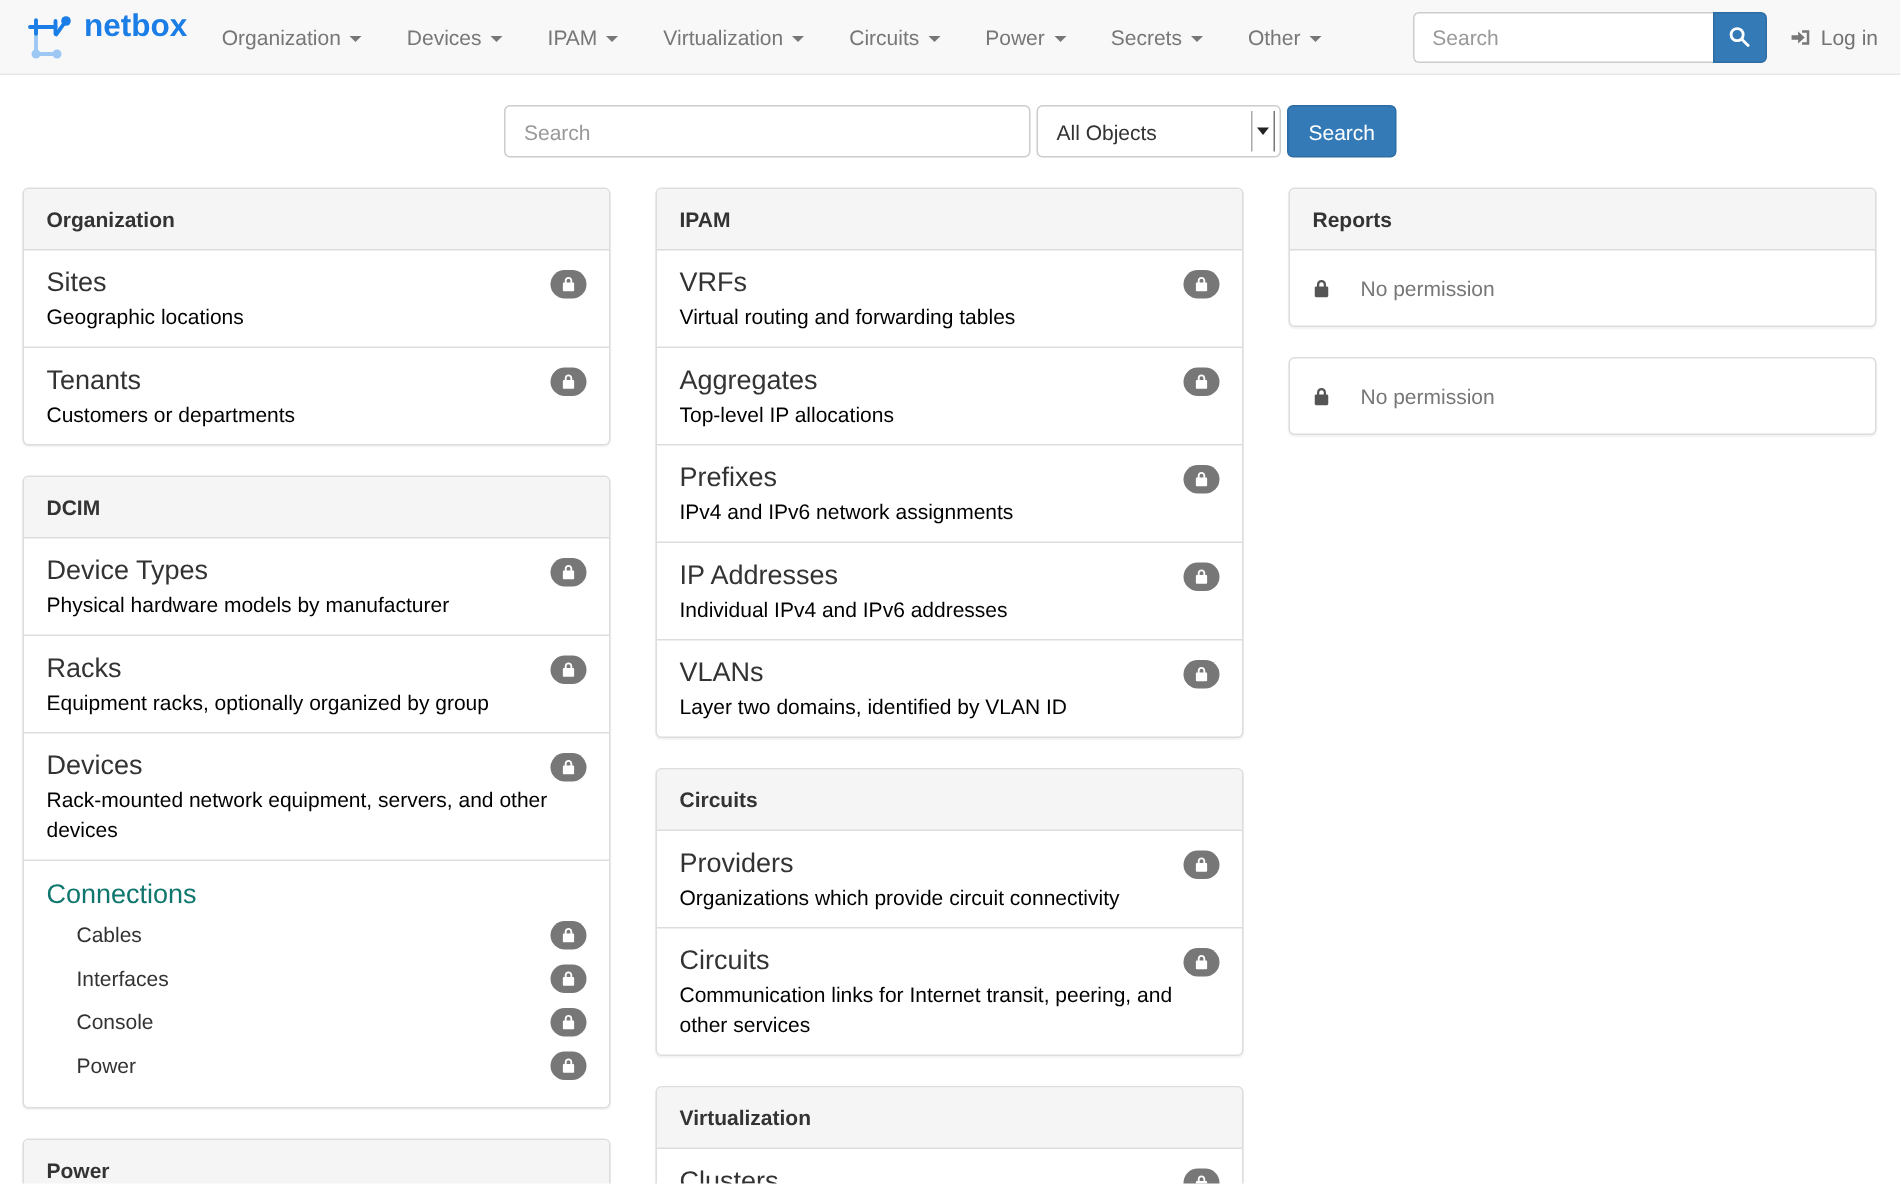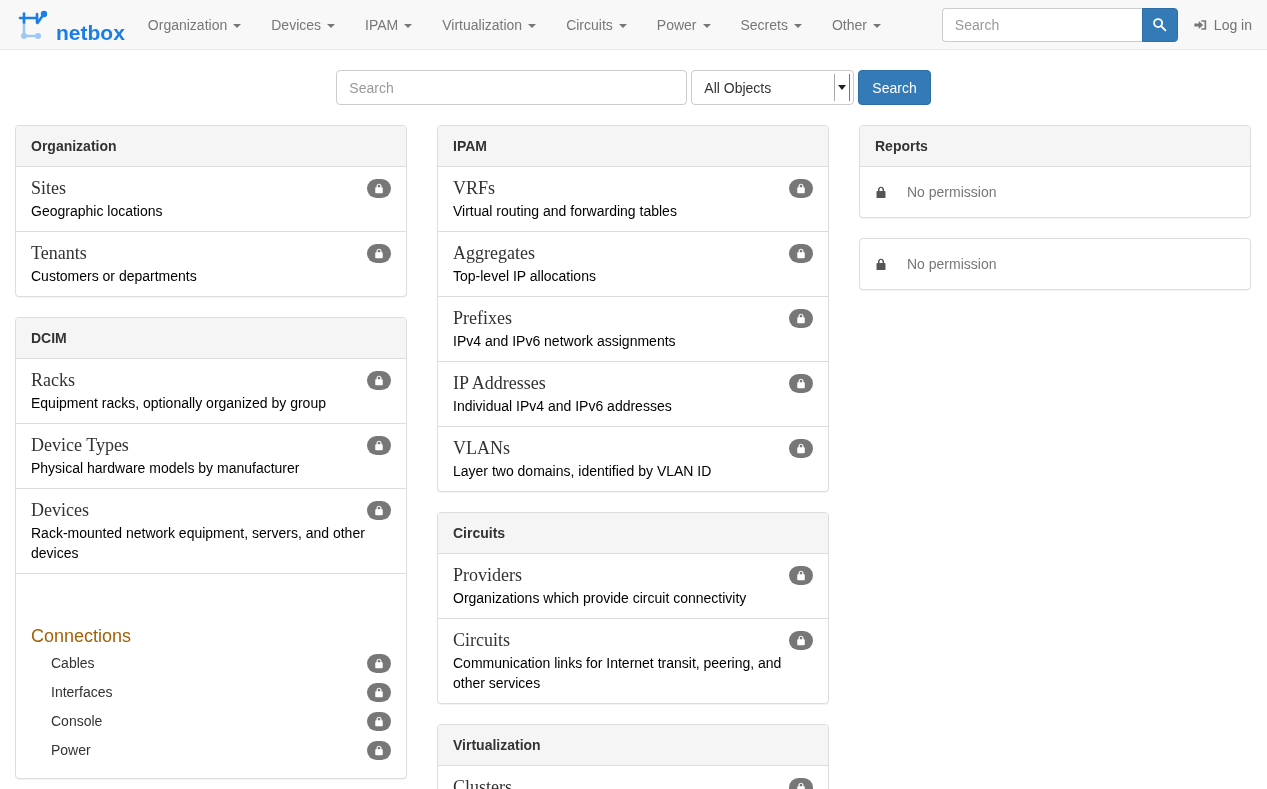--- a/index.html
+++ b/index.html
@@ -6,21 +6,21 @@
   html,body { margin:0; padding:0; }
   body {
     width:1267px; height:789px; overflow:hidden; background:#fff;
     font-family:"Liberation Sans","DejaVu Sans",sans-serif; font-size:14px; color:#333;
   }
   
   .navbar {
     height:50px; background:#f8f8f8; border-bottom:1px solid #e7e7e7;
     display:flex; align-items:center; padding:0 15px;
   }
-  .brand { display:flex; align-items:flex-end; gap:5px; padding-right:8px; cursor:pointer; }
+  .brand { display:flex; align-items:flex-start; gap:5px; padding-right:8px; cursor:pointer; }
   .brand-word { font-size:21px; font-weight:bold; color:#1a7ee6; line-height:1; }
   .nav-menu { display:flex; list-style:none; margin:0; padding:0; height:50px; }
   .nav-item {
     display:flex; align-items:center; gap:6px; padding:0 15px;
     color:#777; font-size:14px; cursor:pointer; white-space:nowrap;
   }
   .caret {
     width:0; height:0; border-left:4px solid transparent; border-right:4px solid transparent;
     border-top:4px solid #777; margin-top:2px;
   }
@@ -71,28 +71,28 @@
   .panel {
     border:1px solid #ddd; border-radius:4px; background:#fff;
     box-shadow:0 1px 1px rgba(0,0,0,.05); margin-bottom:20px; overflow:hidden;
   }
   .panel-heading {
     background:#f5f5f5; padding:10px 15px; border-bottom:1px solid #ddd;
     font-weight:bold; font-size:14px; color:#333; line-height:20px;
   }
   .item { padding:10px 15px; }
   .item:not(:last-child){ border-bottom:1px solid #ddd; }
-  .item-head { display:flex; align-items:flex-start; justify-content:space-between;font-family:Liberation Serif, serif; }
+  .item-head { display:flex; align-items:flex-end; justify-content:space-between; }
   .item-title { font-size:18px; color:#333; line-height:22px; cursor:pointer; text-decoration:none; }
   .item-desc { font-size:14px; color:#000000; line-height:20px; margin-top:2px; }
   .badge-lock {
     background:#777; border-radius:10px; min-width:24px; height:19px;
     display:inline-flex; align-items:center; justify-content:center; flex:none; margin-top:2px;
   }
-  .group-title { font-size:18px; color:#a16207; line-height:24px;margin-top:40px; }
+  .group-title { font-size:18px; color:#0f766e; line-height:24px; }
   .group-row { display:flex; justify-content:space-between; align-items:center; padding:4px 0 4px 20px;text-align:center; }
   .group-row-label { font-size:14px; color:#333; cursor:pointer; }
   .group-pad { padding-bottom:14px; }
   .noperm { padding:15px; display:flex; align-items:center; gap:20px; color:#777; font-size:14px; line-height:20px; }
 </style>
 </head>
 <body>
 
 <nav class="navbar">
   <div class="brand">
@@ -213,43 +213,43 @@
               </span>
             </span>
           </div>
           <div class="item-desc">Customers or departments</div>
         </div>
       </div>
       <div class="panel">
         <div class="panel-heading">DCIM</div>
         <div class="item">
           <div class="item-head">
+            <a class="item-title">Device Types</a>
+            <span class="badge-lock">
+              <span style="display: inline-flex;">
+                <svg width="10" height="11" viewBox="0 0 12 13">
+                  <path fill="#ffffff" d="M3 5V3.6C3 1.9 4.3.7 6 .7S9 1.9 9 3.6V5h.6c.5 0 .9.4.9.9v5.3c0 .5-.4.9-.9.9H2.4c-.5 0-.9-.4-.9-.9V5.9c0-.5.4-.9.9-.9H3zm1.5 0h3V3.6c0-.8-.6-1.5-1.5-1.5s-1.5.7-1.5 1.5V5z"></path>
+                </svg>
+              </span>
+            </span>
+          </div>
+          <div class="item-desc">Physical hardware models by manufacturer</div>
+        </div>
+        <div class="item">
+          <div class="item-head">
             <a class="item-title">Racks</a>
             <span class="badge-lock">
               <span style="display: inline-flex;">
                 <svg width="10" height="11" viewBox="0 0 12 13">
                   <path fill="#ffffff" d="M3 5V3.6C3 1.9 4.3.7 6 .7S9 1.9 9 3.6V5h.6c.5 0 .9.4.9.9v5.3c0 .5-.4.9-.9.9H2.4c-.5 0-.9-.4-.9-.9V5.9c0-.5.4-.9.9-.9H3zm1.5 0h3V3.6c0-.8-.6-1.5-1.5-1.5s-1.5.7-1.5 1.5V5z"></path>
                 </svg>
               </span>
             </span>
           </div>
           <div class="item-desc">Equipment racks, optionally organized by group</div>
-        </div>
-        <div class="item">
-          <div class="item-head">
-            <a class="item-title">Device Types</a>
-            <span class="badge-lock">
-              <span style="display: inline-flex;">
-                <svg width="10" height="11" viewBox="0 0 12 13">
-                  <path fill="#ffffff" d="M3 5V3.6C3 1.9 4.3.7 6 .7S9 1.9 9 3.6V5h.6c.5 0 .9.4.9.9v5.3c0 .5-.4.9-.9.9H2.4c-.5 0-.9-.4-.9-.9V5.9c0-.5.4-.9.9-.9H3zm1.5 0h3V3.6c0-.8-.6-1.5-1.5-1.5s-1.5.7-1.5 1.5V5z"></path>
-                </svg>
-              </span>
-            </span>
-          </div>
-          <div class="item-desc">Physical hardware models by manufacturer</div>
         </div>
         <div class="item">
           <div class="item-head">
             <a class="item-title">Devices</a>
             <span class="badge-lock">
               <span style="display: inline-flex;">
                 <svg width="10" height="11" viewBox="0 0 12 13">
                   <path fill="#ffffff" d="M3 5V3.6C3 1.9 4.3.7 6 .7S9 1.9 9 3.6V5h.6c.5 0 .9.4.9.9v5.3c0 .5-.4.9-.9.9H2.4c-.5 0-.9-.4-.9-.9V5.9c0-.5.4-.9.9-.9H3zm1.5 0h3V3.6c0-.8-.6-1.5-1.5-1.5s-1.5.7-1.5 1.5V5z"></path>
                 </svg>
               </span>

